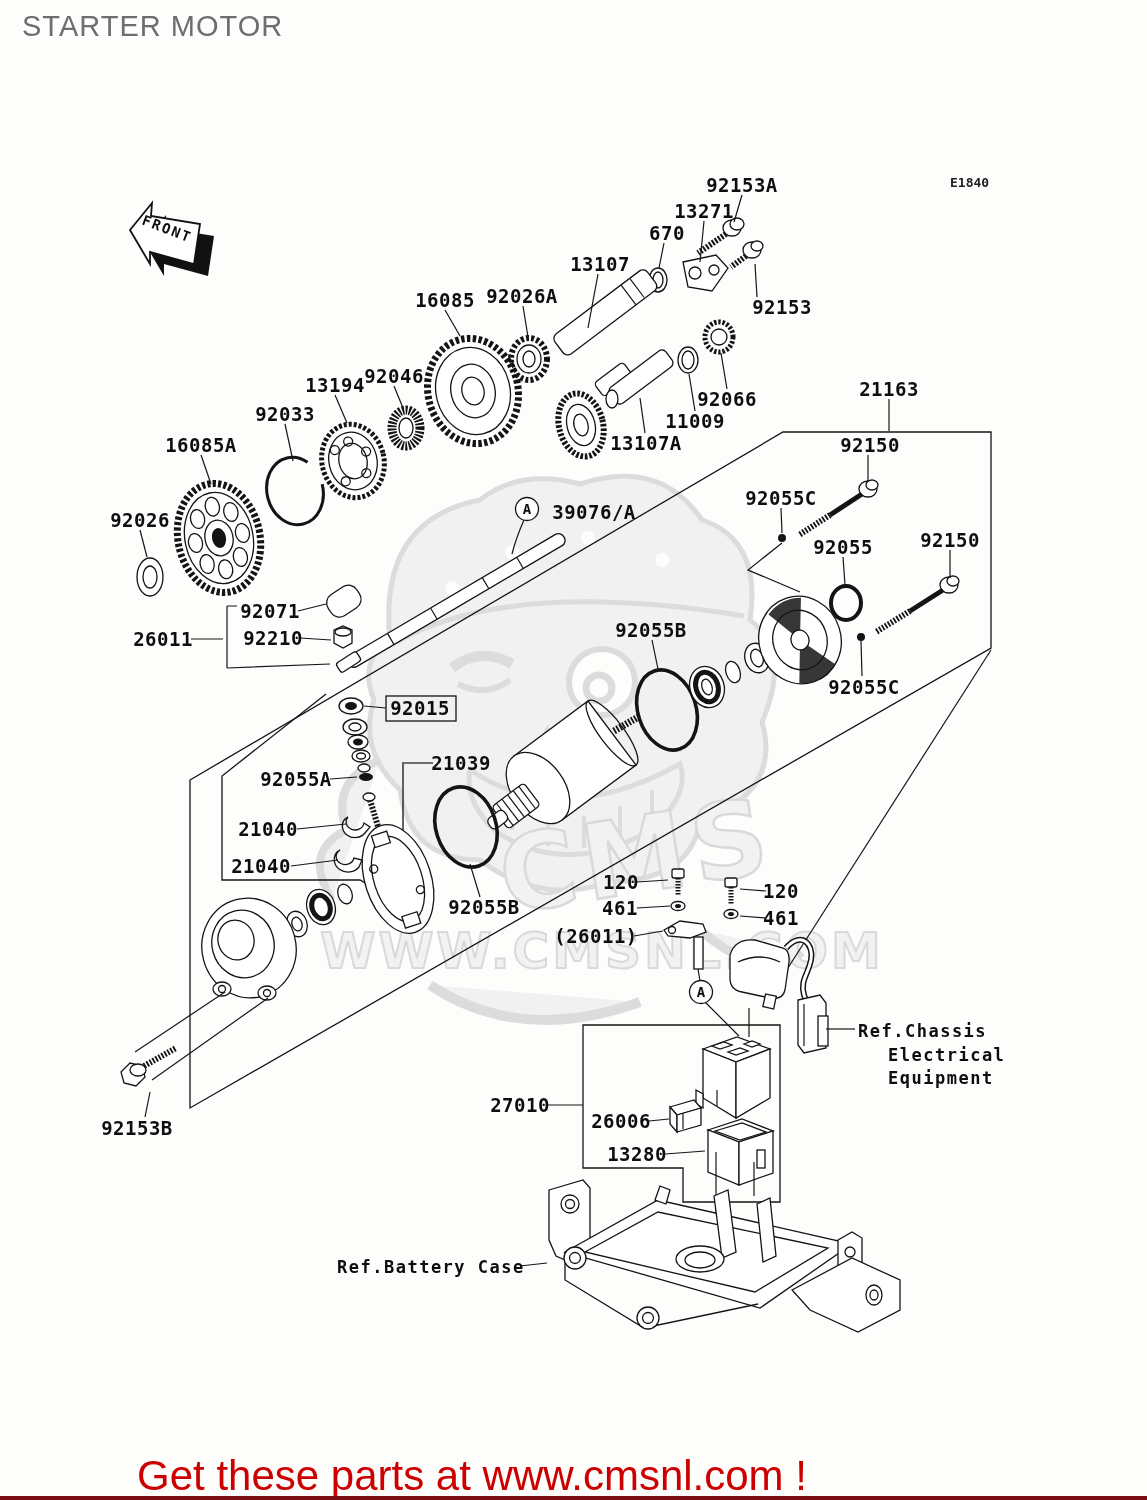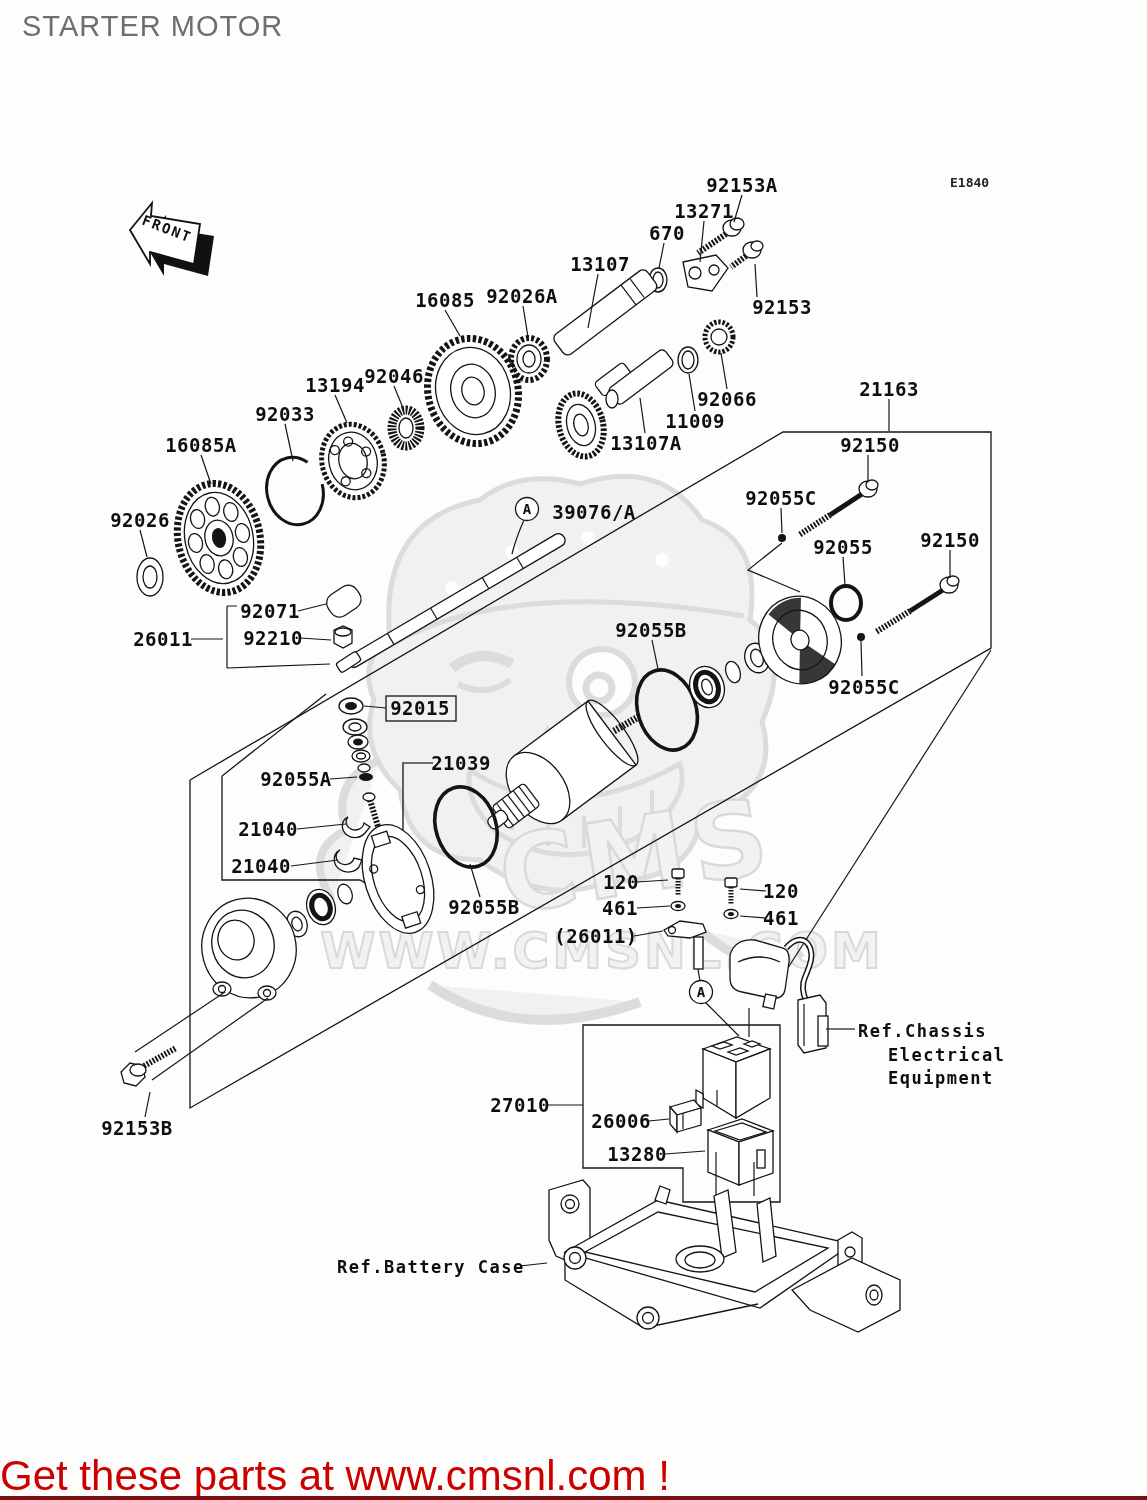--- a/index.html
+++ b/index.html
@@ -1,21 +1,21 @@
 <!DOCTYPE html>
 <html><head>
 <meta charset="utf-8">
 <style>
   html,body{margin:0;padding:0;}
   body{width:1147px;height:1500px;position:relative;background:#fdfdfb;overflow:hidden;
        font-family:"DejaVu Sans Mono", monospace;}
   #stage{position:absolute;left:0;top:0;width:1147px;height:1500px;}
   .page-title{position:absolute;left:22px;top:10px;font-family:"Liberation Sans",sans-serif;
        font-size:29px;letter-spacing:1px;color:#6e6e6e;}
-  .footer-cta{position:absolute;left:0;top:1452px;width:944px;text-align:left;
+  .footer-cta{position:absolute;left:0;top:1452px;width:944px;text-align:center;
        font-family:"Liberation Sans",sans-serif;font-size:42px;color:#cc0000;cursor:pointer;}
   .bottom-bar{position:absolute;left:0;top:1496px;width:1147px;height:4px;background:#7a1016;}
   svg text.pl{font-family:"DejaVu Sans Mono",monospace;font-weight:bold;font-size:19px;fill:#0e0e0e;letter-spacing:.5px;}
   svg text.rf{font-family:"DejaVu Sans Mono",monospace;font-weight:bold;font-size:17px;fill:#0e0e0e;letter-spacing:1.5px;}
   svg text.mk{font-family:"DejaVu Sans Mono",monospace;font-weight:bold;font-size:14px;fill:#0e0e0e;}
   svg text.code{font-family:"DejaVu Sans Mono",monospace;font-weight:bold;font-size:13px;fill:#222;}
   svg .ln{stroke:#161616;stroke-width:1.2;fill:none;}
   svg .pt{stroke:#141414;stroke-width:1.3;fill:#fff;}
   svg .ptn{stroke:#141414;stroke-width:1.3;fill:none;}
   svg .wm{stroke:#dcdcdc;fill:#f1f1f1;}

